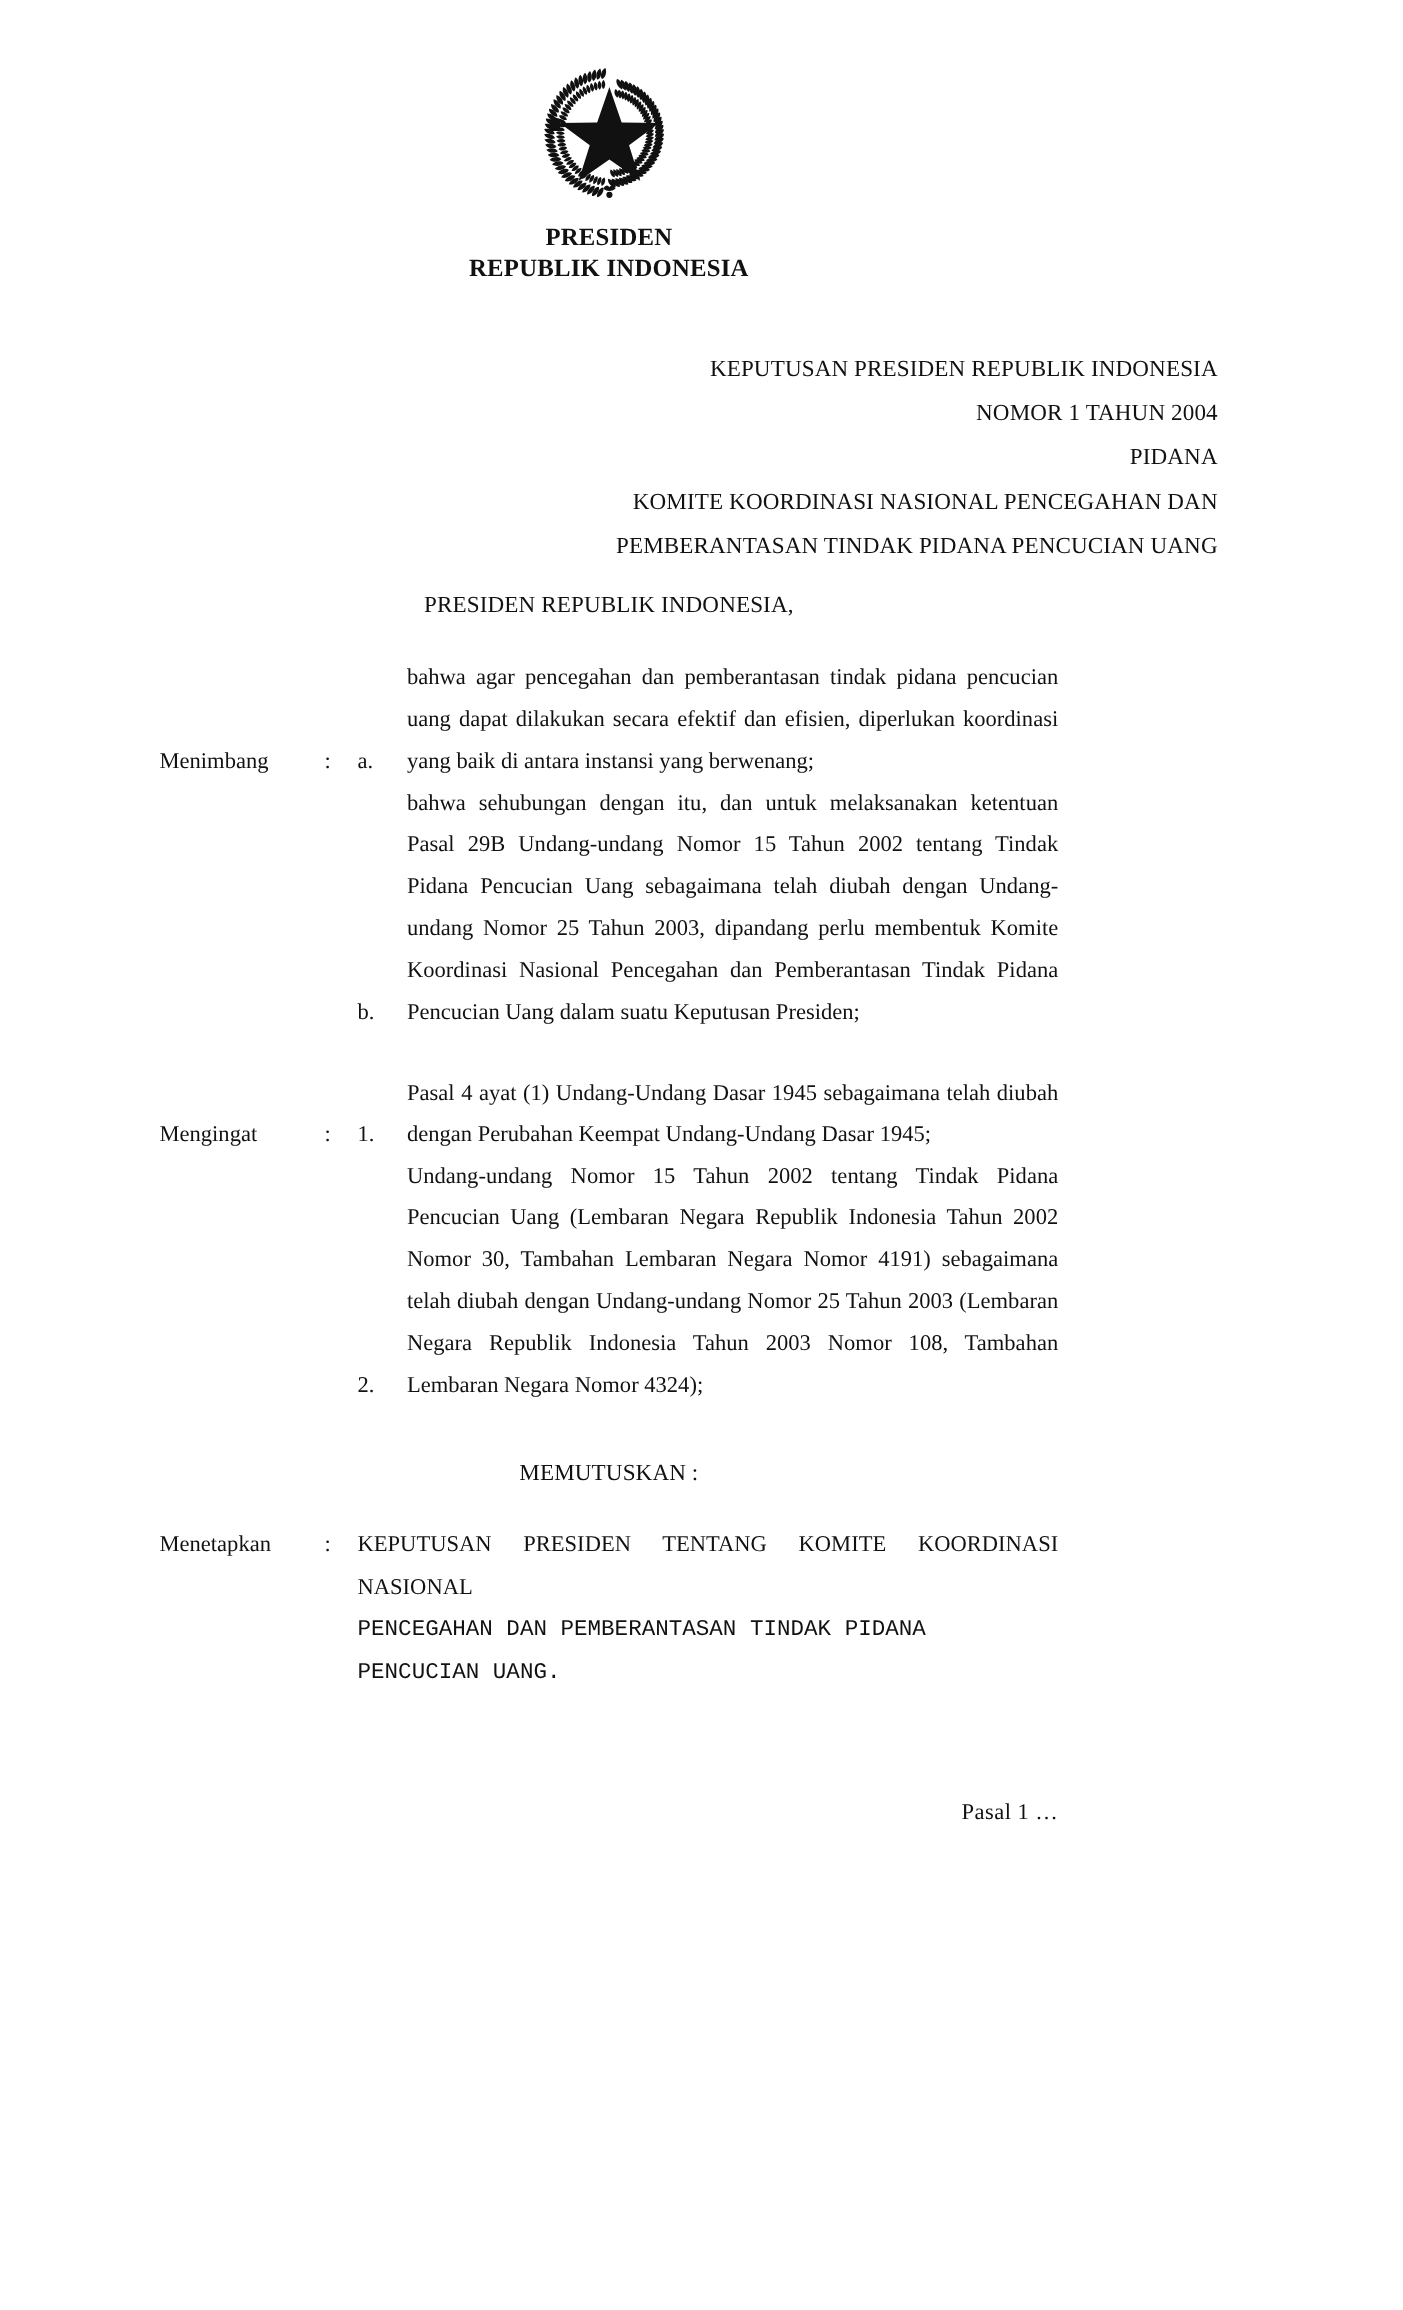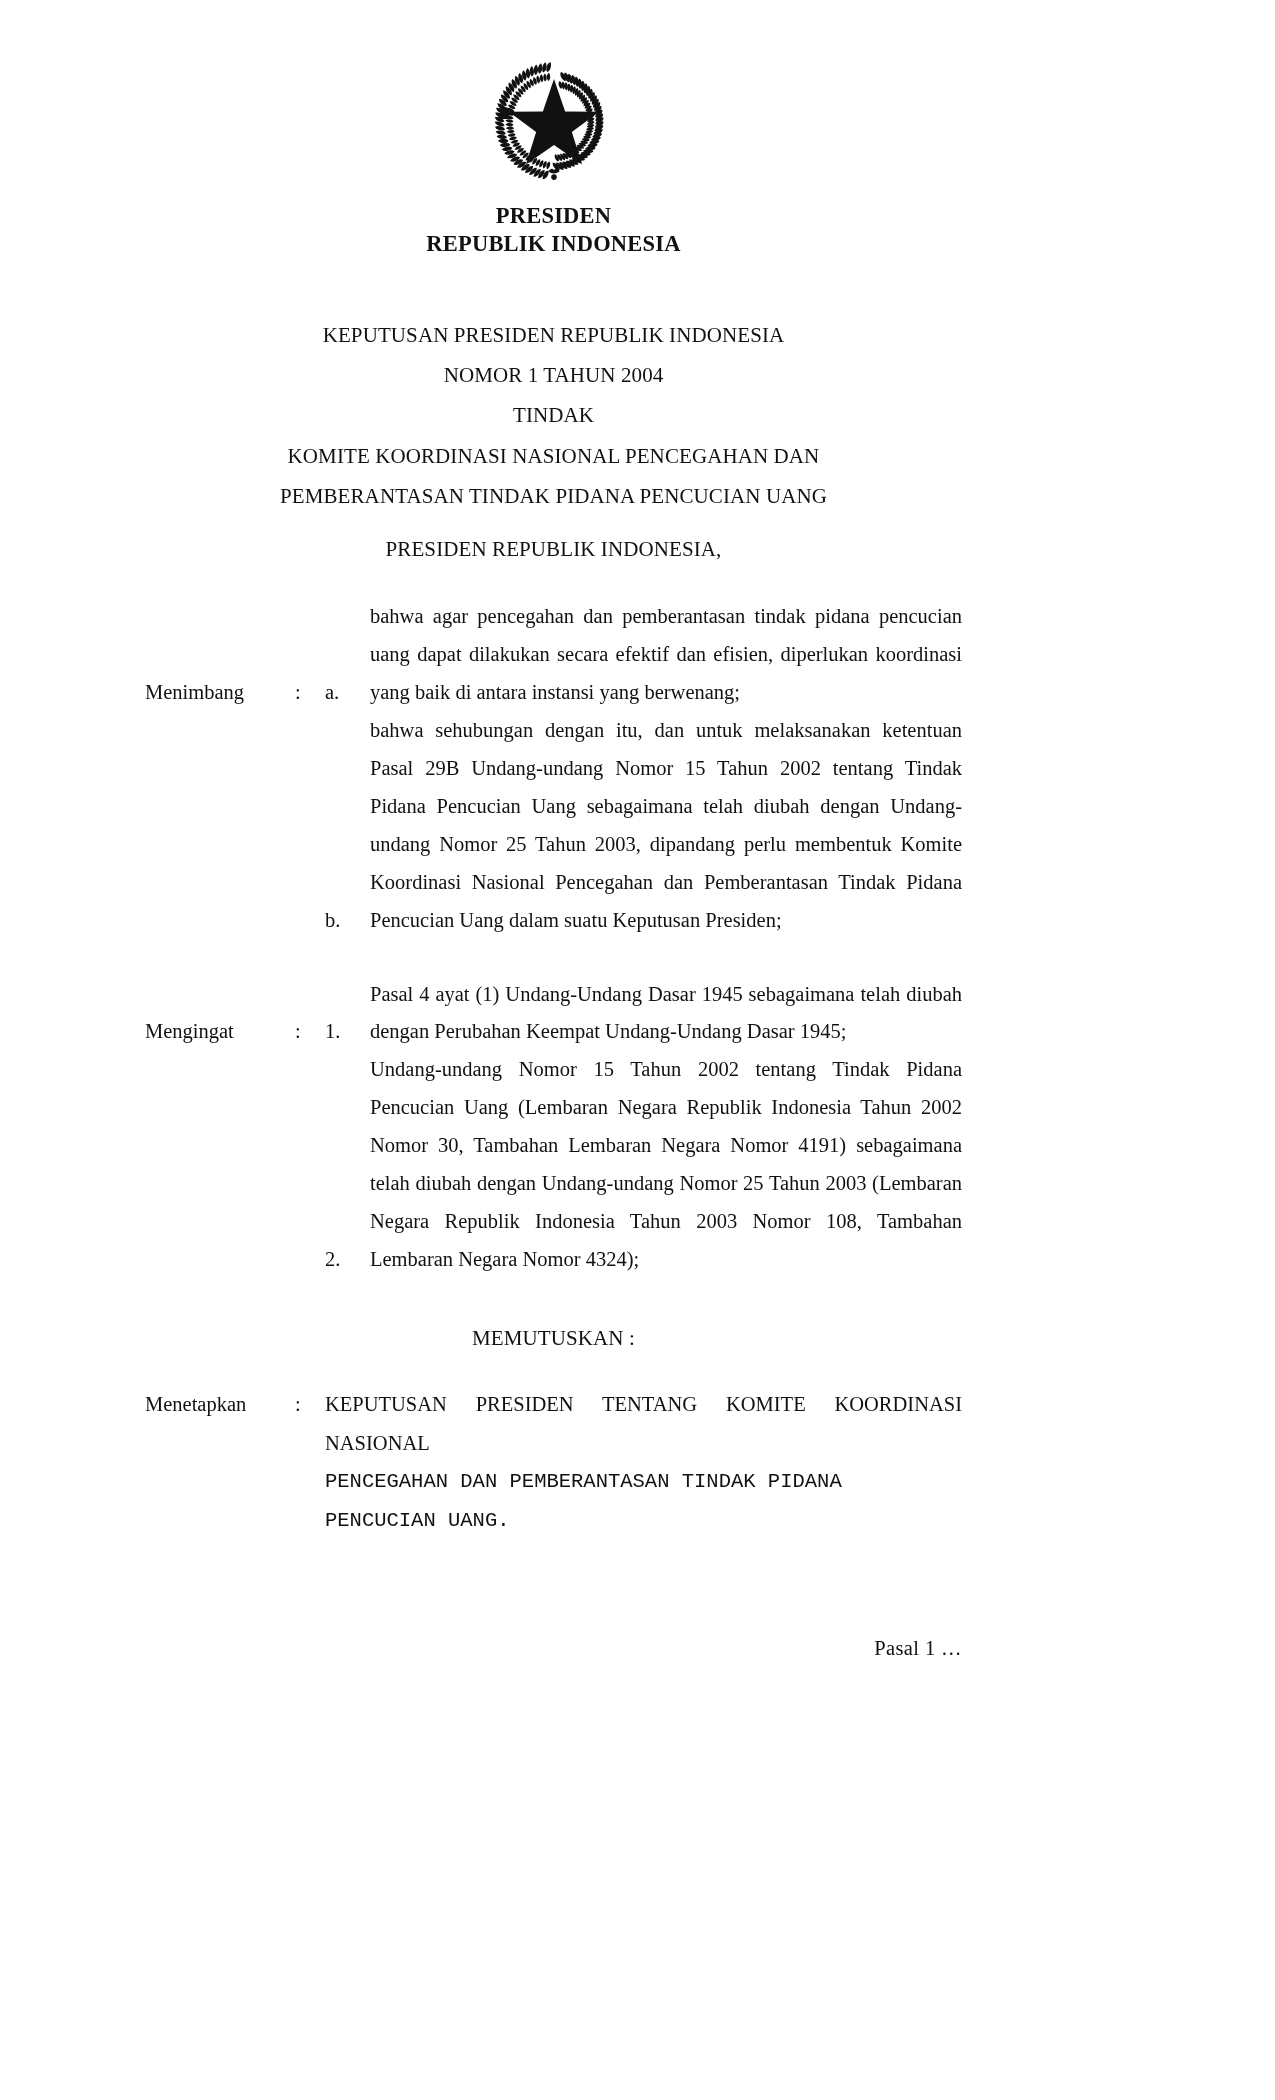--- a/index.html
+++ b/index.html
@@ -47,21 +47,21 @@
   }
 
   
   .title-block {
     text-align: center;
     margin-top: 56px;
     font-size: 21px;
     line-height: 1.92;
     letter-spacing: 0.1px;
   }
-  .title-block .line { display: block; }
+  .title-block .line { display: block; text-align: right; }
 
   
   .enacting {
     text-align: center;
     margin-top: 21px;
     font-size: 21px;
     letter-spacing: 0.1px;
   }
 
   
@@ -329,21 +329,21 @@
   </div>
 
   <div class="letterhead">
     <div>PRESIDEN</div>
     <div>REPUBLIK INDONESIA</div>
   </div>
 
   <div class="title-block">
     <span class="line">KEPUTUSAN PRESIDEN REPUBLIK INDONESIA</span>
     <span class="line">NOMOR  1  TAHUN 2004</span>
-    <span class="line">TINDAK</span>
+    <span class="line">PIDANA</span>
     <span class="line">KOMITE KOORDINASI NASIONAL PENCEGAHAN DAN</span>
     <span class="line">PEMBERANTASAN TINDAK PIDANA PENCUCIAN UANG</span>
   </div>
 
   <div class="enacting">PRESIDEN REPUBLIK INDONESIA,</div>
 
   <div class="clause-group">
     <div class="clause-row">
       <div class="clause-label">Menimbang</div>
       <div class="clause-colon">:</div>

